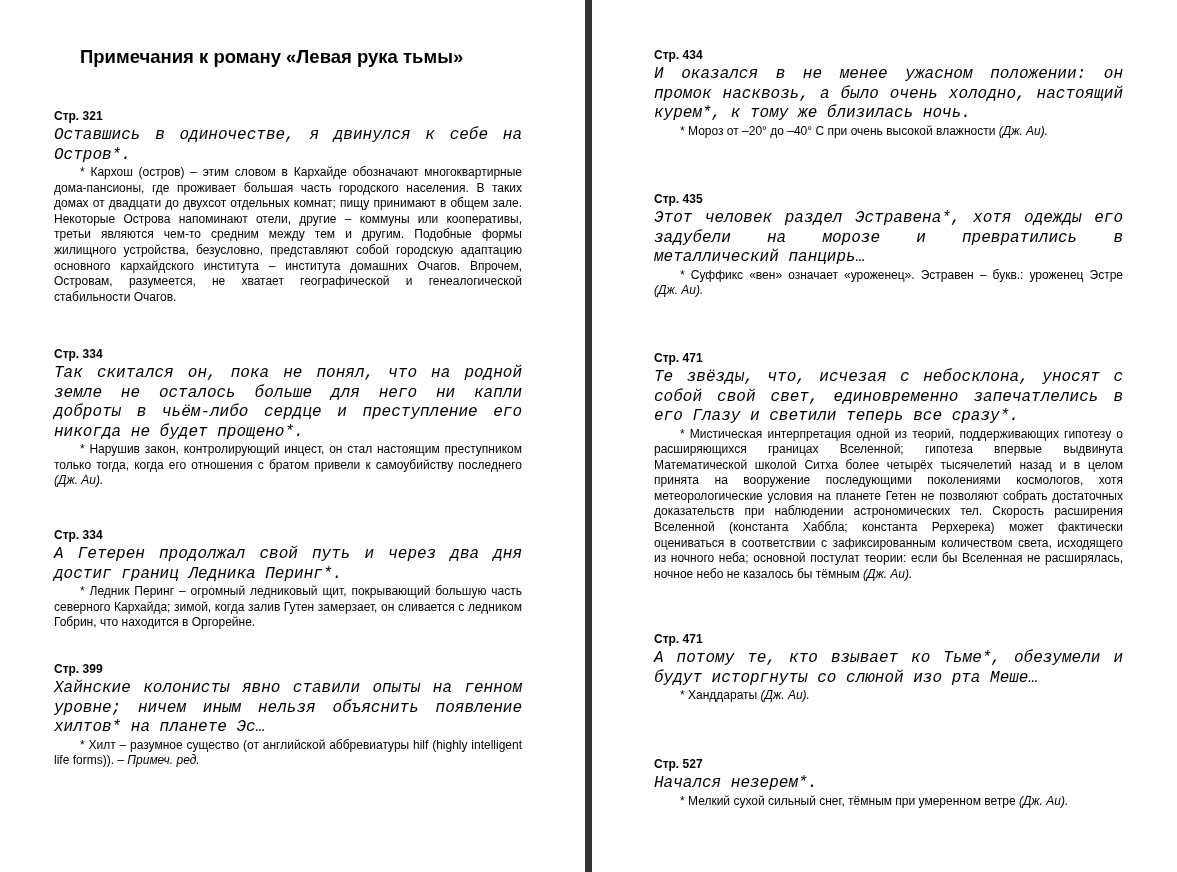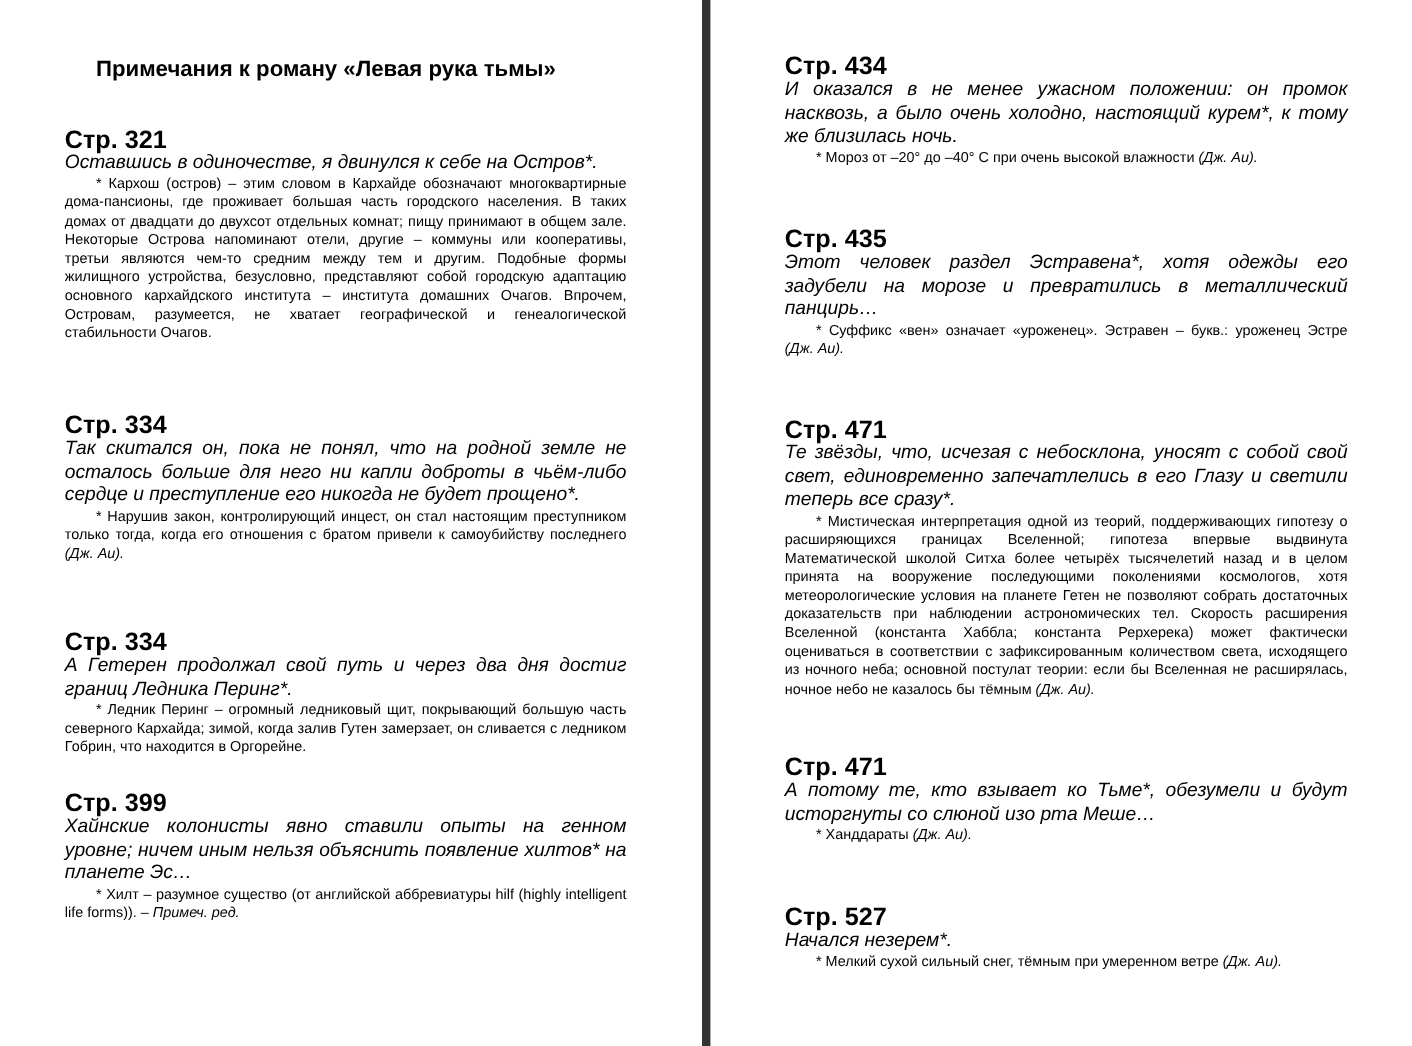--- a/index.html
+++ b/index.html
@@ -1,21 +1,21 @@
 <!DOCTYPE html>
 <html><head>
 <meta charset="utf-8">
 <style>
   html, body { margin:0; padding:0; background:#fff; }
   body { width:1177px; height:872px; position:relative; overflow:hidden; font-family:"Liberation Sans", sans-serif; color:#000; }
   .divider { position:absolute; left:585px; top:0; width:7px; height:872px; background:#333; }
   .title { position:absolute; left:80px; top:46px; font-size:18.5px; font-weight:bold; white-space:nowrap; }
   .note { position:absolute; }
-  .pg { font-weight:bold; font-size:21px; line-height:19px; }
-  .quote { font-style:italic; font-size:16px; line-height:19.5px; text-align:justify; }
+  .pg { font-weight:bold; font-size:12px; line-height:19px; }
+  .quote { font-style:italic; font-size:16px; line-height:19.5px; text-align:justify;font-family:Liberation Mono, monospace; }
   .foot { font-size:12px; line-height:15.6px; text-align:justify; text-indent:26px; }
   .foot i { font-style:italic; }
 </style>
 </head>
 <body>
 
 <div class="title">Примечания к роману «Левая рука тьмы»</div>
 
 <div class="divider"></div>
 

